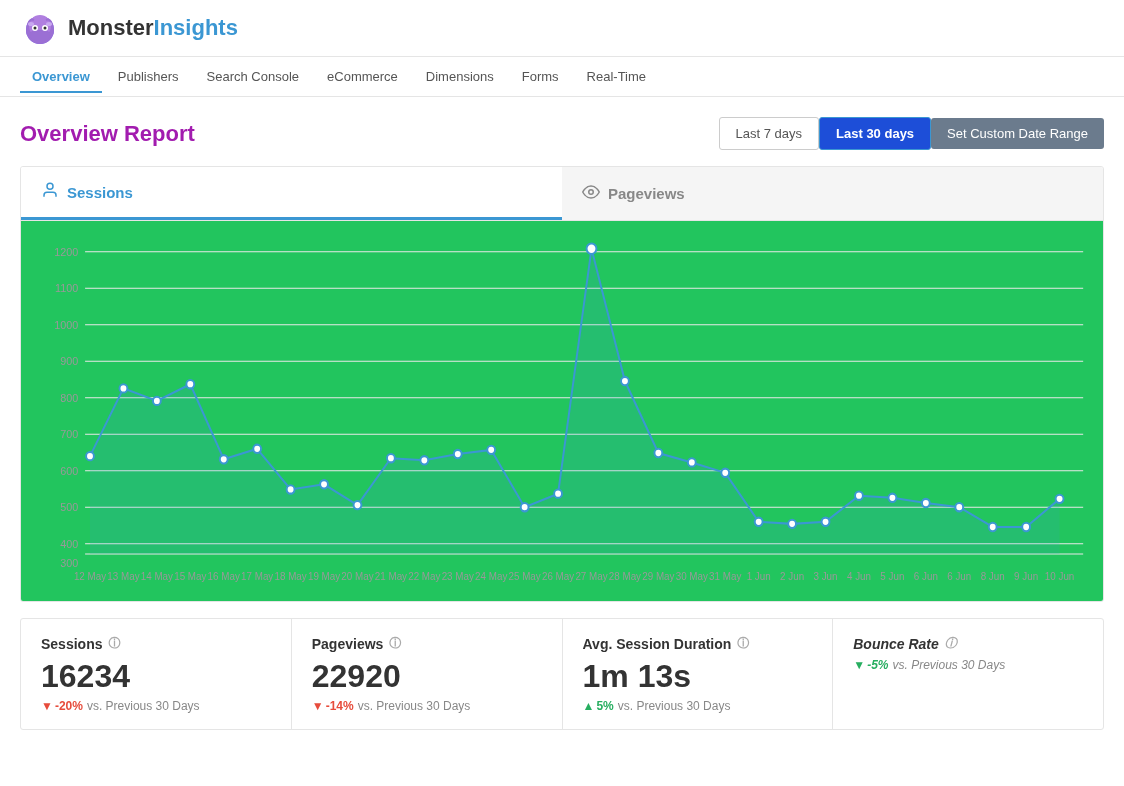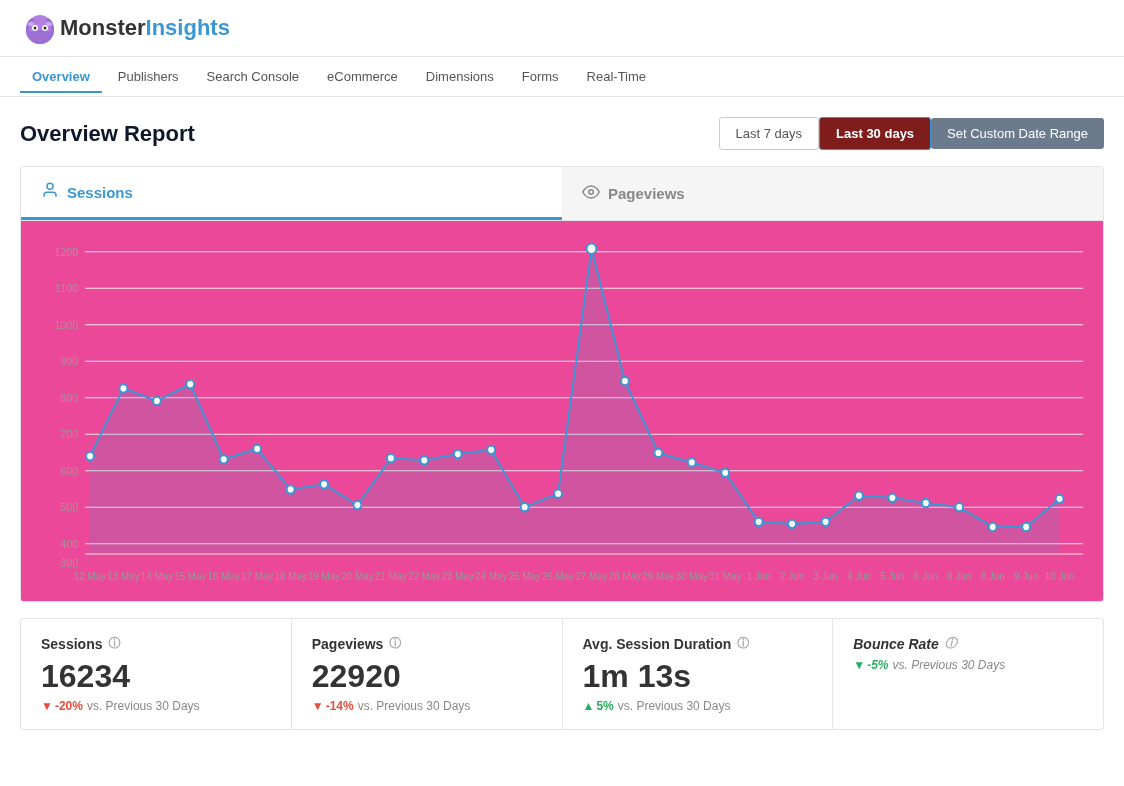--- a/index.html
+++ b/index.html
@@ -1,51 +1,51 @@
 <!DOCTYPE html>
 <html><head>
   <meta charset="utf-8">
   <style>
     * { box-sizing: border-box; margin: 0; padding: 0; }
     body { font-family: -apple-system, BlinkMacSystemFont, 'Segoe UI', Arial, sans-serif; background: #fff; color: #333; font-size: 14px; }
     
     
     .header { display: flex; align-items: center; padding: 10px 20px; border-bottom: 1px solid #e5e5e5; height: 57px; }
-    .logo-container { display: flex; align-items: center; gap: 0; }
+    .logo-container { display: flex; align-items: center; gap: 8px; }
     .logo-text { font-size: 22px; font-weight: 600; }
     .logo-monster { color: #333; }
     .logo-insights { color: #3b97d3; }
     
     
     .nav { display: flex; align-items: center; padding: 0 20px; border-bottom: 1px solid #e5e5e5; height: 40px; gap: 4px; text-align: right; }
     .nav-item { padding: 8px 12px; font-size: 13px; color: #555; cursor: pointer; position: relative; text-decoration: none; }
     .nav-item.active { color: #3b97d3; font-weight: 600; }
     .nav-item.active::after { content: ''; position: absolute; bottom: -1px; left: 0; right: 0; height: 2px; background: #3b97d3; }
     
     
     .content { padding: 20px; }
     
     
     .report-header { display: flex; align-items: center; justify-content: space-between; margin-bottom: 16px; }
-    .report-title { font-size: 22px; font-weight: 600; color: #0f172a; }
+    .report-title { font-size: 22px; font-weight: 600; color: #a21caf; }
     .date-controls { display: flex; align-items: center; }
     .date-btn { padding: 8px 16px; border: 1px solid #ccc; background: #fff; color: #555; font-size: 13px; cursor: pointer; border-radius: 3px; }
-    .date-btn.active { background: #7f1d1d; color: #fff; border-color: #3b97d3; font-weight: 600; }
+    .date-btn.active { background: #1d4ed8; color: #fff; border-color: #3b97d3; font-weight: 600; }
     .date-btn-custom { padding: 8px 16px; background: #6b7b8d; color: #fff; font-size: 13px; cursor: pointer; border-radius: 3px; border: none; font-weight: 500; }
     
     
     .chart-panel { border: 1px solid #e5e5e5; border-radius: 3px; margin-bottom: 16px; overflow: hidden; }
     .chart-tabs { display: flex; border-bottom: 1px solid #e5e5e5; }
     .chart-tab { flex: 1; padding: 14px 20px; display: flex; align-items: center; gap: 8px; font-size: 15px; font-weight: 600; cursor: pointer; background: #fff; }
     .chart-tab.active { border-bottom: 3px solid #3b97d3; background: #fff; }
     .chart-tab:not(.active) { background: #f5f5f5; color: #888; }
     .chart-tab .tab-icon { font-size: 16px; }
     .sessions-icon { color: #3b97d3; }
     
-    .chart-container { padding: 10px 10px 0 10px; position: relative; height: 380px; background: #ec4899; }
+    .chart-container { padding: 10px 10px 0 10px; position: relative; height: 380px; background: #22c55e; }
     
     
     .stats-row { display: flex; border: 1px solid #e5e5e5; border-radius: 3px; overflow: hidden; }
     .stat-card { flex: 1; padding: 16px 20px; border-right: 1px solid #e5e5e5; }
     .stat-card:last-child { border-right: none; font-style: italic; }
     .stat-label { font-size: 14px; font-weight: 600; color: #333; display: flex; align-items: center; gap: 6px; margin-bottom: 6px; }
     .stat-info-icon { color: #aaa; font-size: 12px; cursor: pointer; }
     .stat-value { font-size: 32px; font-weight: 700; color: #333; margin-bottom: 4px; }
     .stat-comparison { font-size: 12px; color: #888; display: flex; align-items: center; gap: 4px; }
     .stat-change { font-size: 12px; font-weight: 600; display: flex; align-items: center; gap: 2px; }

